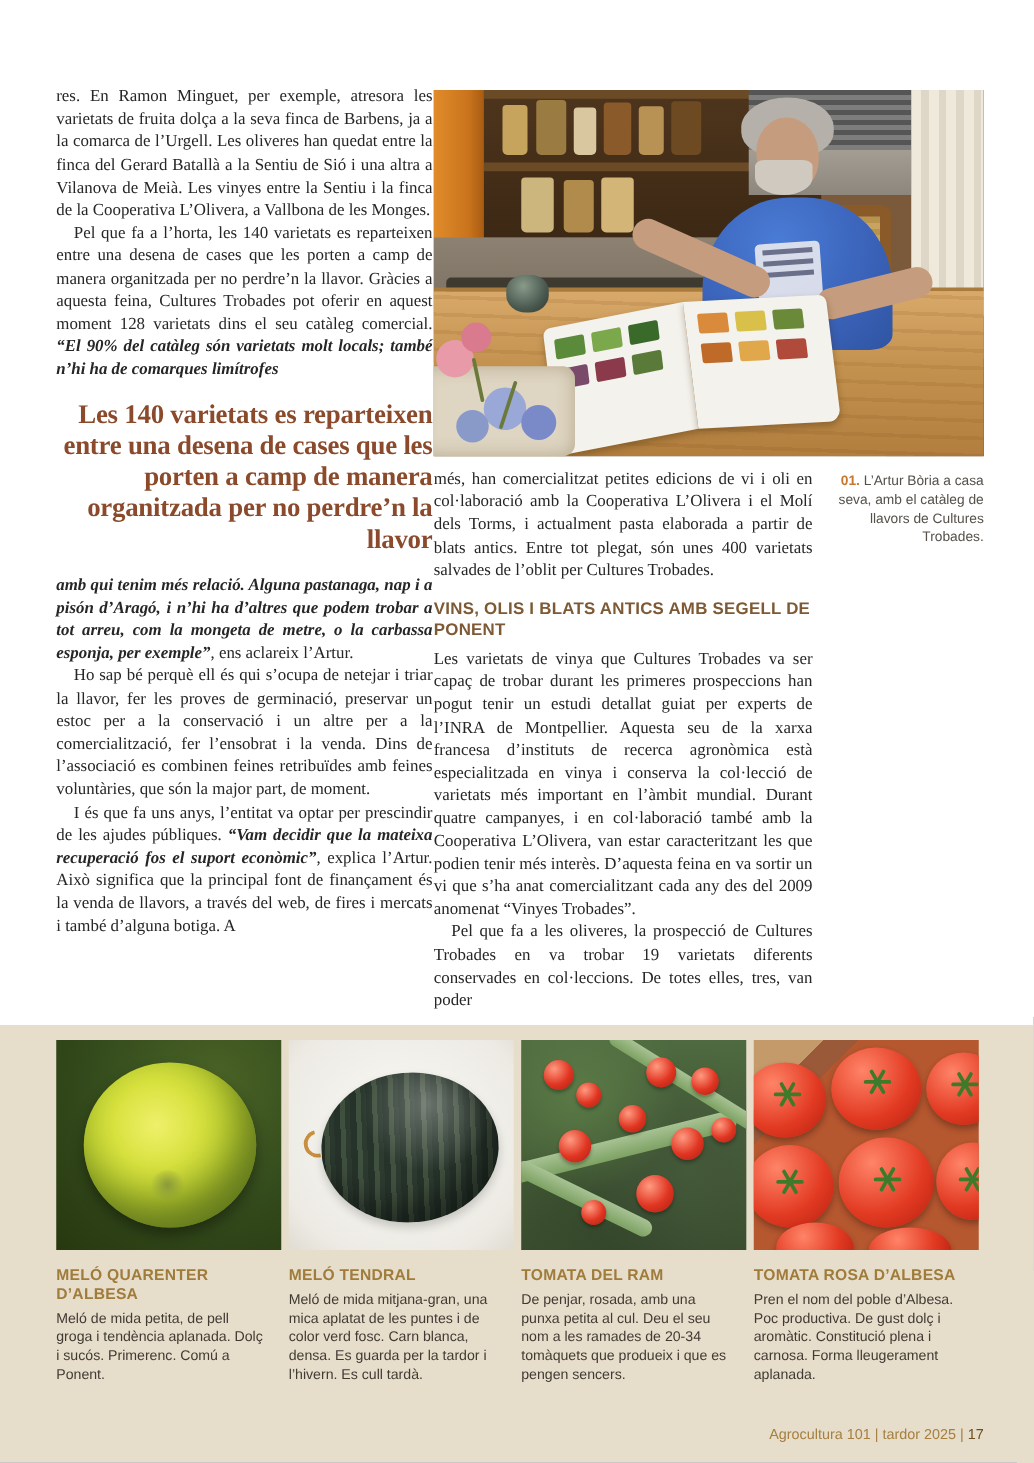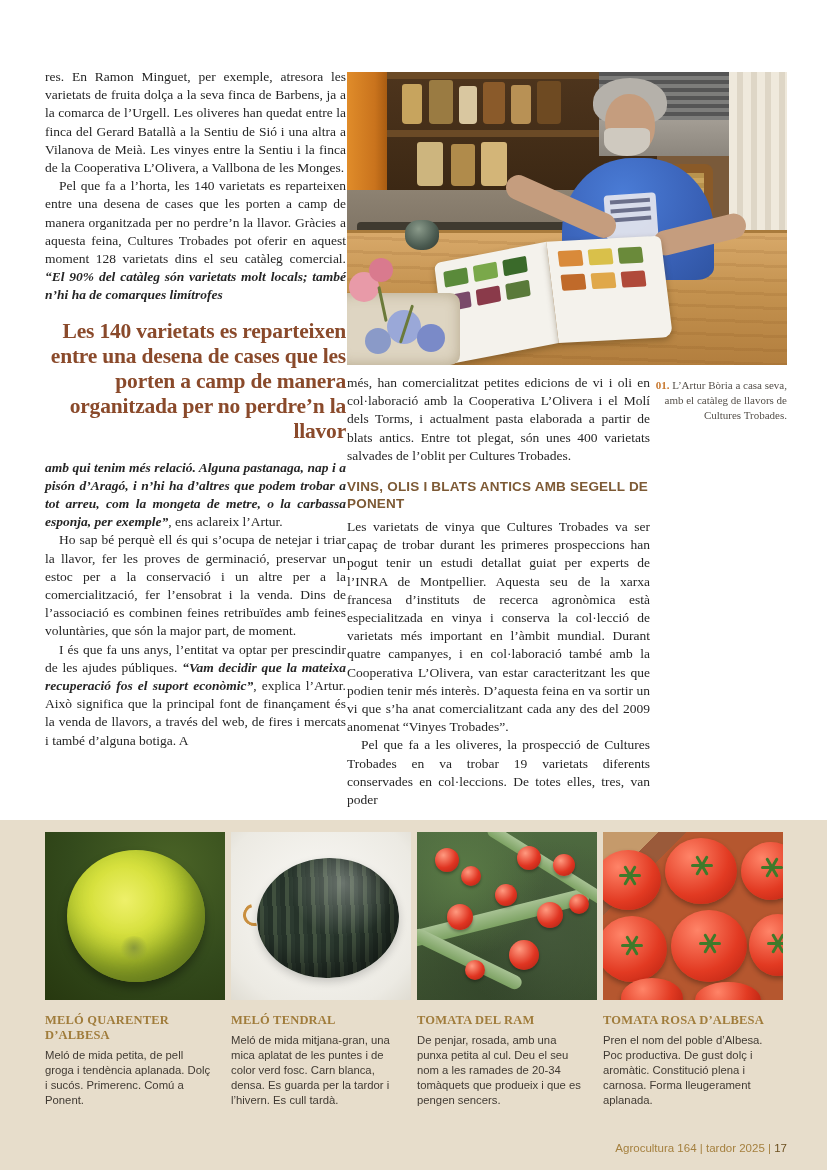--- a/index.html
+++ b/index.html
@@ -61,29 +61,29 @@
   .thumb{position:absolute;width:24px;height:16px;border-radius:2px;}
   .mp-cup{left:58px;top:148px;width:34px;height:30px;border-radius:42% 42% 46% 46%;
           background:radial-gradient(circle at 40% 30%,#8a9a8a,#4a5a50 60%,#30362f);}
   .mp-cloth{left:-12px;bottom:0;width:125px;height:72px;background:#ded5c2;border-radius:10px;
             box-shadow:inset 0 0 14px rgba(120,100,60,.4);}
   .fl{position:absolute;border-radius:50%;}
   .stem{position:absolute;background:#6b7a3a;border-radius:2px;}
 
   
   .photo-caption{position:absolute;left:655px;top:378px;width:132px;text-align:right;
-                 font-family:Liberation Serif, serif;font-size:11px;line-height:15px;color:#55504a;}
+                 font-family:Liberation Sans, sans-serif;font-size:11px;line-height:15px;color:#55504a;}
   .cap-num{font-weight:bold;color:#c8782e;}
 
   
   .band{position:absolute;left:0;top:820px;width:827px;height:350px;background:#e7ddcb;}
   .band-inner{position:absolute;left:45px;top:12px;width:737px;display:flex;gap:6px;}
   .band-item{width:180px;}
   .band-photo{position:relative;width:180px;height:168px;overflow:hidden;}
-  .band-title{font-family:Liberation Serif, serif;font-weight:bold;font-size:12.5px;line-height:15px;
+  .band-title{font-family:Liberation Sans, sans-serif;font-weight:bold;font-size:12.5px;line-height:15px;
               color:#a07c3b;margin:13px 0 5px 0;letter-spacing:0.2px;}
   .band-text{font-family:"Liberation Sans",sans-serif;font-size:11.3px;line-height:15px;color:#403a33;
              padding-right:14px;}
 
   
   .p1{background:radial-gradient(circle at 70% 20%,#4a6326,#334a1c 55%,#27380f);}
   .melon1{position:absolute;left:22px;top:18px;width:138px;height:132px;border-radius:50%;
           background:radial-gradient(circle at 42% 38%,#eef06a,#d8e23f 30%,#b8cc2e 55%,#93ad28 78%,#7a9422);
           box-shadow:inset -12px -20px 30px rgba(60,80,20,.55),0 6px 10px rgba(0,0,0,.35);}
   .melon1::after{content:"";position:absolute;left:52px;top:86px;width:30px;height:24px;border-radius:50%;
@@ -263,21 +263,21 @@
           <div class="calyx" style="left:96px;top:110px;"></div>
           <div class="calyx" style="left:164px;top:110px;"></div>
         </div>
         <div class="band-title">TOMATA ROSA D’ALBESA</div>
         <div class="band-text">Pren el nom del poble d’Albesa. Poc productiva. De gust dolç i aromàtic. Constitució plena i carnosa. Forma lleugerament aplanada.</div>
       </div>
 
     </div>
 
     <div class="footer">
-      <span>Agrocultura 164</span>
+      <span>Agrocultura 101</span>
       <span>|</span>
       <span>tardor 2025</span>
       <span>|</span>
       <span class="pagenum">17</span>
     </div>
   </div>
 
 </div>
 
 </body></html>

